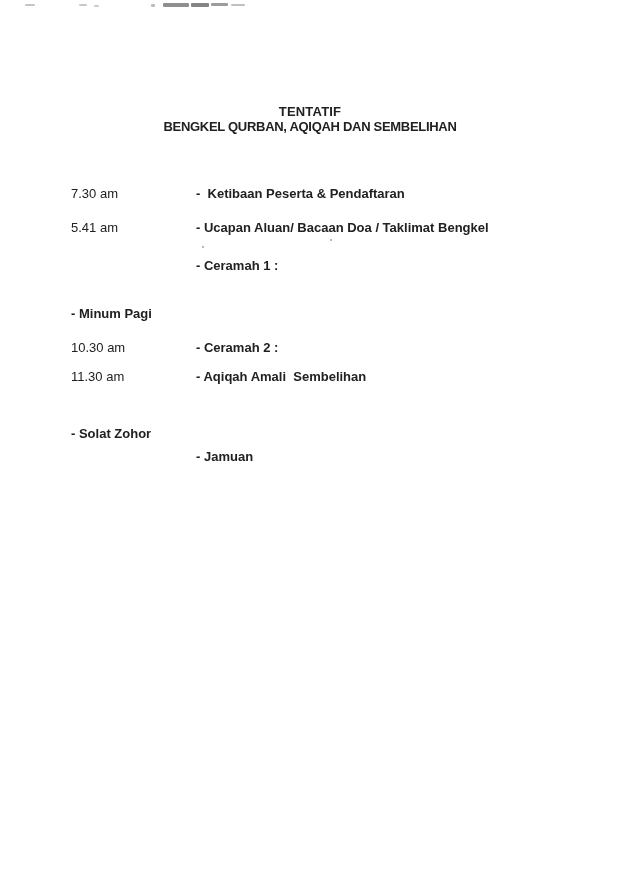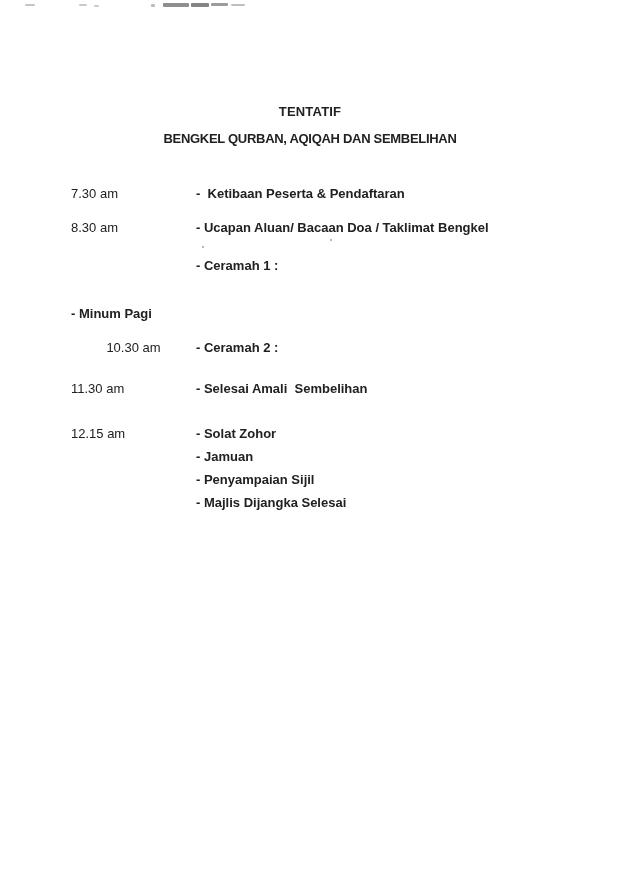--- a/index.html
+++ b/index.html
@@ -21,21 +21,21 @@
     position: absolute;
     top: 104px;
     left: 0;
     width: 620px;
     text-align: center;
     font-weight: bold;
     letter-spacing: 0.2px;
   }
   .doc-subtitle {
     position: absolute;
-    top: 131px;
+    top: 119px;
     left: 0;
     width: 620px;
     text-align: center;
     font-weight: bold;
     letter-spacing: -0.3px;
   }
   .row {
     position: absolute;
     left: 71px;
     display: flex;
@@ -96,74 +96,61 @@
   <div class="doc-subtitle">BENGKEL QURBAN, AQIQAH DAN SEMBELIHAN</div>
 
   <div class="row" style="top:185px;">
     <div class="time">7.30 am</div>
     <div class="content">
       <div class="line">-  Ketibaan Peserta &amp; Pendaftaran</div>
     </div>
   </div>
 
   <div class="row" style="top:219px;">
-    <div class="time">8.30 am</div>
+    <div class="time">5.41 am</div>
     <div class="content">
       <div class="line">- Ucapan Aluan/ Bacaan Doa / Taklimat Bengkel</div>
     </div>
   </div>
 
   <div class="row" style="top:257px;">
     <div class="time"></div>
     <div class="content">
       <div class="line bold">- Ceramah 1 :</div>
     </div>
   </div>
 
   <div class="row" style="top:305px;">
     <div class="content">
       <div class="line">- Minum Pagi</div>
     </div>
   </div>
 
-  <div class="row" style="top:339px;text-align:center;">
+  <div class="row" style="top:339px;">
     <div class="time">10.30 am</div>
     <div class="content">
       <div class="line bold">- Ceramah 2 :</div>
     </div>
   </div>
 
-  <div class="row" style="top:380px;">
+  <div class="row" style="top:368px;">
     <div class="time">11.30 am</div>
     <div class="content">
-      <div class="line bold">- Selesai Amali  Sembelihan</div>
+      <div class="line bold">- Aqiqah Amali  Sembelihan</div>
     </div>
   </div>
 
   <div class="row" style="top:425px;">
-    <div class="time">12.15 am</div>
     <div class="content">
       <div class="line">- Solat Zohor</div>
     </div>
   </div>
 
   <div class="row" style="top:448px;">
     <div class="time"></div>
     <div class="content">
       <div class="line">- Jamuan</div>
     </div>
   </div>
 
-  <div class="row" style="top:471px;">
-    <div class="time"></div>
-    <div class="content">
-      <div class="line">- Penyampaian Sijil</div>
-    </div>
-  </div>
 
-  <div class="row" style="top:494px;">
-    <div class="time"></div>
-    <div class="content">
-      <div class="line">- Majlis Dijangka Selesai</div>
-    </div>
-  </div>
 
 </div>
 
 </body></html>

